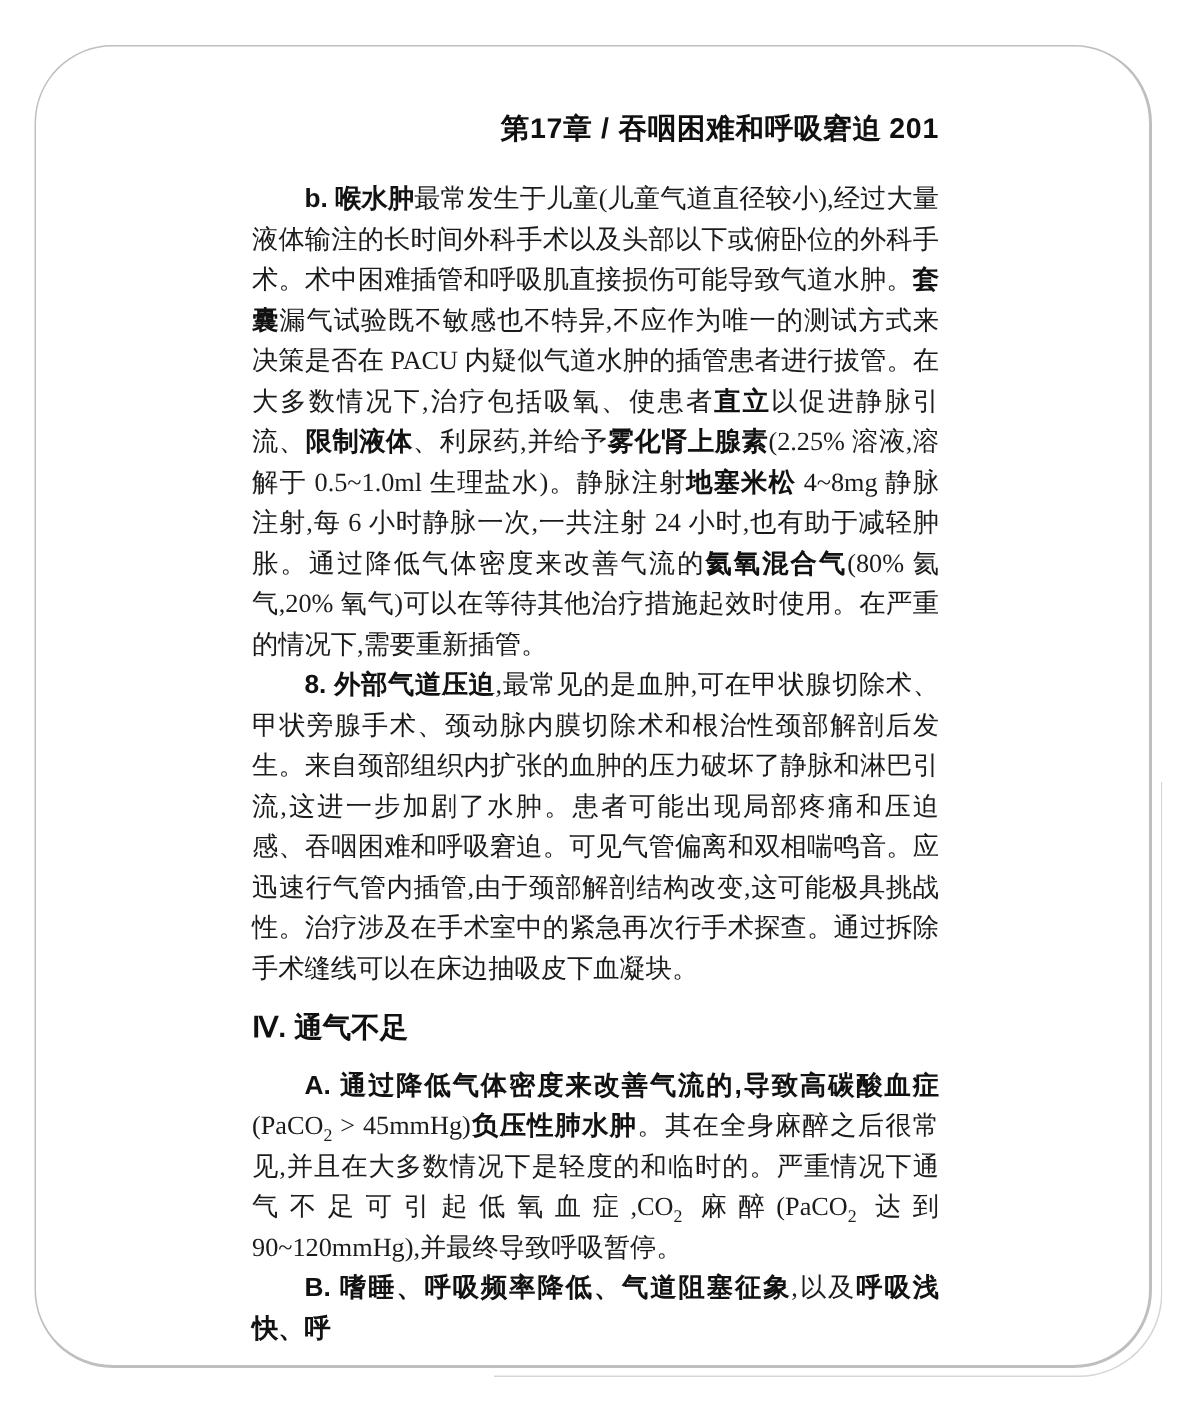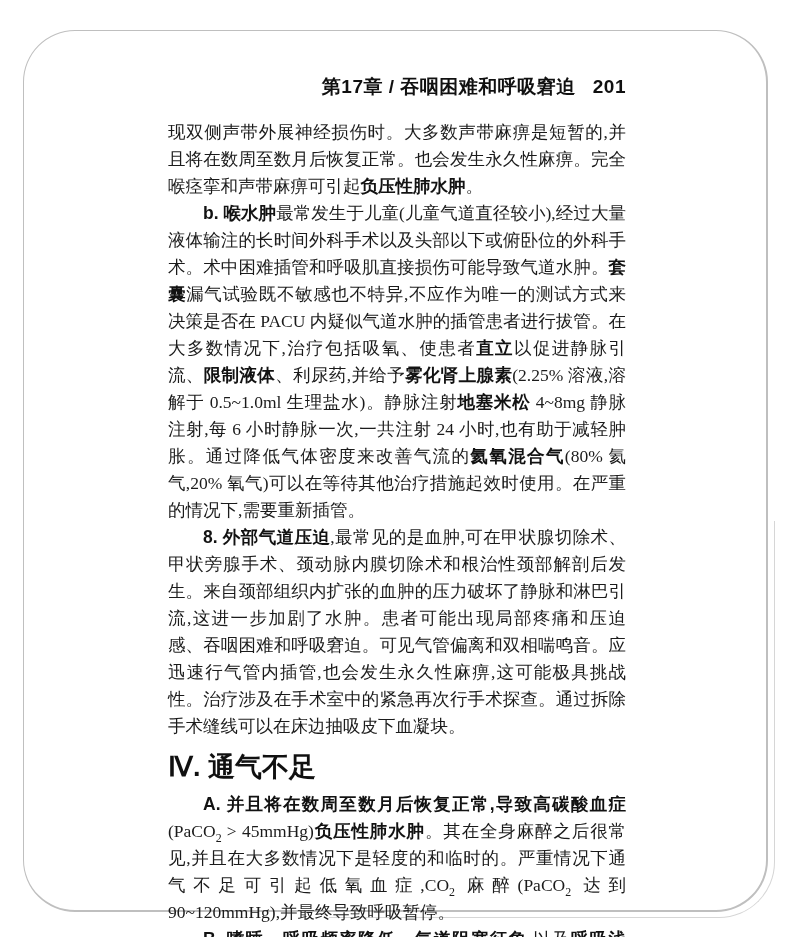--- a/index.html
+++ b/index.html
@@ -50,39 +50,39 @@
     font-family: "Liberation Sans", sans-serif;
     font-weight: bold;
     font-size: 19px;
     line-height: 22px;
     color: #101010;
     text-align: right;
     letter-spacing: 0.5px;
     white-space: nowrap;
   }
   .running-header .page-num {
-    margin-left: 17px;
+    margin-left: 5px;
   }
   .page-body {
     margin-top: 21px;
     font-size: 17.5px;
     line-height: 27px;
     color: #1b1b1b;
     text-align: justify;
   }
   .page-body p {
     margin: 0;
   }
   .page-body p.indent {
     text-indent: 2em;
   }
   .page-body h2 {
     font-family: "Liberation Sans", sans-serif;
     font-weight: bold;
-    font-size: 27px;
+    font-size: 19px;
     line-height: 26px;
     color: #101010;
     margin: 14px 0 11px 0;
     text-align: left;
   }
   .b {
     font-family: "Liberation Sans", sans-serif;
     font-weight: bold;
     color: #121212;
   }
@@ -94,20 +94,19 @@
 </head>
 <body>
 
 <div class="page-frame"></div>
 
 <div class="content">
   <div class="running-header">
     <span class="chapter-title">第17章 / 吞咽困难和呼吸窘迫</span><span class="page-num">201</span>
   </div>
   <div class="page-body" id="page-body">
-      <p><span>现双侧声带外展神经损伤时。大多数声带麻痹是短暂的,并且将在数周至数月后恢复正常。也会发生永久性麻痹。完全喉痉挛和声带麻痹可引起</span><span class="b">负压性肺水肿</span><span>。</span></p>
       <p class="indent"><span class="b">b. 喉水肿</span><span>最常发生于儿童(儿童气道直径较小),经过大量液体输注的长时间外科手术以及头部以下或俯卧位的外科手术。术中困难插管和呼吸肌直接损伤可能导致气道水肿。</span><span class="b">套囊</span><span>漏气试验既不敏感也不特异,不应作为唯一的测试方式来决策是否在 PACU 内疑似气道水肿的插管患者进行拔管。在大多数情况下,治疗包括吸氧、使患者</span><span class="b">直立</span><span>以促进静脉引流、</span><span class="b">限制液体</span><span>、利尿药,并给予</span><span class="b">雾化肾上腺素</span><span>(2.25% 溶液,溶解于 0.5~1.0ml 生理盐水)。静脉注射</span><span class="b">地塞米松</span><span> 4~8mg 静脉注射,每 6 小时静脉一次,一共注射 24 小时,也有助于减轻肿胀。通过降低气体密度来改善气流的</span><span class="b">氦氧混合气</span><span>(80% 氦气,20% 氧气)可以在等待其他治疗措施起效时使用。在严重的情况下,需要重新插管。</span></p>
-      <p class="indent"><span class="b">8. 外部气道压迫</span><span>,最常见的是血肿,可在甲状腺切除术、甲状旁腺手术、颈动脉内膜切除术和根治性颈部解剖后发生。来自颈部组织内扩张的血肿的压力破坏了静脉和淋巴引流,这进一步加剧了水肿。患者可能出现局部疼痛和压迫感、吞咽困难和呼吸窘迫。可见气管偏离和双相喘鸣音。应迅速行气管内插管,也会发生永久性麻痹,这可能极具挑战性。治疗涉及在手术室中的紧急再次行手术探查。通过拆除手术缝线可以在床边抽吸皮下血凝块。</span></p>
+      <p class="indent"><span class="b">8. 外部气道压迫</span><span>,最常见的是血肿,可在甲状腺切除术、甲状旁腺手术、颈动脉内膜切除术和根治性颈部解剖后发生。来自颈部组织内扩张的血肿的压力破坏了静脉和淋巴引流,这进一步加剧了水肿。患者可能出现局部疼痛和压迫感、吞咽困难和呼吸窘迫。可见气管偏离和双相喘鸣音。应迅速行气管内插管,由于颈部解剖结构改变,这可能极具挑战性。治疗涉及在手术室中的紧急再次行手术探查。通过拆除手术缝线可以在床边抽吸皮下血凝块。</span></p>
       <h2><span>Ⅳ. 通气不足</span></h2>
-      <p class="indent"><span class="b">A. 并且将在数周至数月后恢复正常,导致高碳酸血症</span><span>(PaCO</span><sub>2</sub><span> &gt; 45mmHg)</span><span class="b">负压性肺水肿</span><span>。其在全身麻醉之后很常见,并且在大多数情况下是轻度的和临时的。严重情况下通气不足可引起低氧血症,CO</span><sub>2</sub><span> 麻醉(PaCO</span><sub>2</sub><span> 达到 90~120mmHg),并最终导致呼吸暂停。</span></p>
+      <p class="indent"><span class="b">A. 通过降低气体密度来改善气流的,导致高碳酸血症</span><span>(PaCO</span><sub>2</sub><span> &gt; 45mmHg)</span><span class="b">负压性肺水肿</span><span>。其在全身麻醉之后很常见,并且在大多数情况下是轻度的和临时的。严重情况下通气不足可引起低氧血症,CO</span><sub>2</sub><span> 麻醉(PaCO</span><sub>2</sub><span> 达到 90~120mmHg),并最终导致呼吸暂停。</span></p>
       <p class="indent"><span class="b">B. 嗜睡、呼吸频率降低、气道阻塞征象</span><span>,以及</span><span class="b">呼吸浅快、呼</span></p>
     </div>
 </div>
 
 </body></html>

